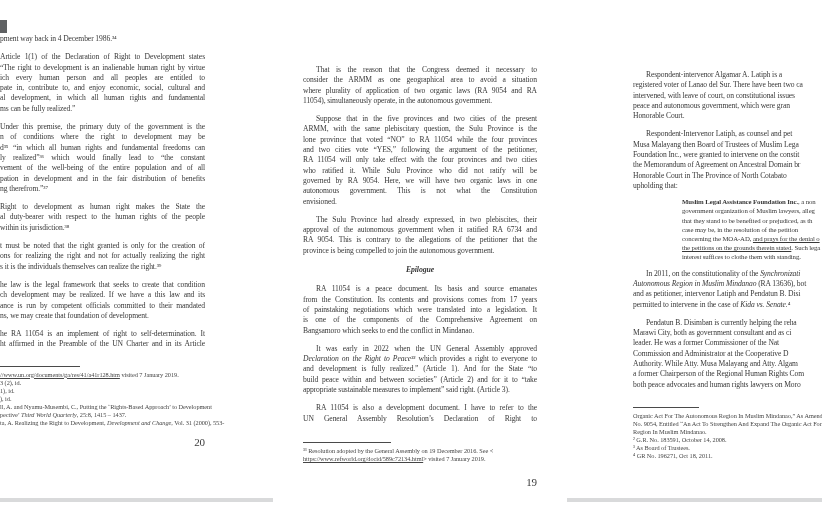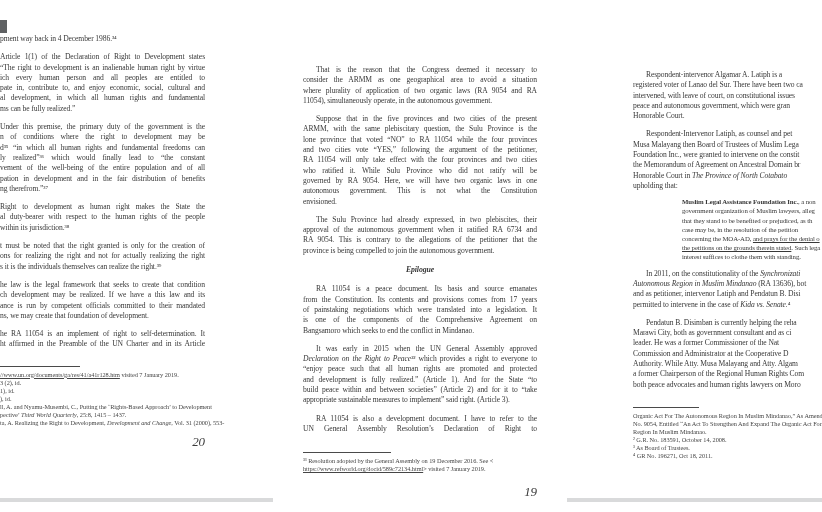--- a/index.html
+++ b/index.html
@@ -17,21 +17,21 @@
     font-size:7.6px;line-height:10.3px;white-space:nowrap;
     letter-spacing:-0.1px;
   }
   .b{text-align:justify;text-align-last:justify;text-justify:inter-word;}
   .bl{text-align:left;text-align-last:left;}
   .ind{text-indent:13px;}
   #page-right .ln{text-align:left;text-align-last:left;}
   .q{font-size:6.8px;line-height:9.2px;margin-left:49px;}
   .fn{font-size:6.3px;line-height:8.1px;letter-spacing:-0.05px;color:#454545;}
   .h{font-weight:bold;font-style:italic;text-align:center;text-align-last:center;font-size:7.8px;}
-  .pn{font-size:13px;text-align:right;text-align-last:right;color:#3c3c3c;font-style:italic;}
+  .pn{font-size:11px;text-align:right;text-align-last:right;color:#3c3c3c;}
   .rule{border-top:1px solid #4a4a4a;height:0;margin:3px 0 4px 0;}
   .gap{width:100%;}
   .edge-strip{position:absolute;top:498px;height:4px;background:#d9dadb;}
   #edge-strip-left{left:0;width:273px;}
   #edge-strip-right{left:567px;width:255px;}
   #edge-ui-fragment{position:absolute;left:0;top:20px;width:7px;height:13px;background:#5f6163;}
 </style>
 </head>
 <body>
 
@@ -104,23 +104,22 @@
       <div class="ln bl"><span>province is being compelled to join the autonomous government.</span></div>
       <div class="gap" style="height: 9px;"></div>
       <div class="ln h"><span>Epilogue</span></div>
       <div class="gap" style="height: 9px;"></div>
       <div class="ln b ind"><span>RA 11054 is a peace document. Its basis and source emanates</span></div>
       <div class="ln b"><span>from the Constitution. Its contents and provisions comes from 17 years</span></div>
       <div class="ln b"><span>of painstaking negotiations which were translated into a legislation. It</span></div>
       <div class="ln b"><span>is one of the components of the Comprehensive Agreement on</span></div>
       <div class="ln bl"><span>Bangsamoro which seeks to end the conflict in Mindanao.</span></div>
       <div class="gap" style="height: 8px;"></div>
-      <div class="ln b ind"><span>It was early in 2015 when the UN General Assembly approved</span></div>
+      <div class="ln b ind"><span>It was early in 2022 when the UN General Assembly approved</span></div>
       <div class="ln b"><span style="font-style: italic;">Declaration on the Right to Peace³³</span><span> which provides a right to everyone to</span></div>
-      <div class="ln b"><span>“enjoy peace such that all human rights are promoted and protected</span></div>
       <div class="ln b"><span>and development is fully realized.” (Article 1). And for the State “to</span></div>
       <div class="ln b"><span>build peace within and between societies” (Article 2) and for it to “take</span></div>
       <div class="ln bl"><span>appropriate sustainable measures to implement” said right. (Article 3).</span></div>
       <div class="gap" style="height: 8px;"></div>
       <div class="ln b ind"><span>RA 11054 is also a development document. I have to refer to the</span></div>
       <div class="ln b"><span>UN General Assembly Resolution’s Declaration of Right to</span></div>
       <div class="gap" style="height: 15px;"></div>
       <div class="rule" style="width: 88px;"></div>
       <div class="ln fn"><span>³³ Resolution adopted by the General Assembly on 19 December 2016. See &lt;</span></div>
       <div class="ln fn"><span style="text-decoration: underline;">https://www.refworld.org/docid/589c72134.html</span><span>&gt; visited 7 January 2019.</span></div>
@@ -131,21 +130,21 @@
       <div class="ln b ind"><span>Respondent-intervenor Algamar A. Latiph is a</span></div>
       <div class="ln b"><span>registered voter of Lanao del Sur. There have been two ca</span></div>
       <div class="ln b"><span>intervened, with leave of court, on constitutional issues</span></div>
       <div class="ln b"><span>peace and autonomous government, which were gran</span></div>
       <div class="ln bl"><span>Honorable Court.</span></div>
       <div class="gap" style="height: 8px;"></div>
       <div class="ln b ind"><span>Respondent-Intervenor Latiph, as counsel and pet</span></div>
       <div class="ln b"><span>Musa Malayang then Board of Trustees of Muslim Lega</span></div>
       <div class="ln b"><span>Foundation Inc., were granted to intervene on the constit</span></div>
       <div class="ln b"><span>the Memorandum of Agreement on Ancestral Domain br</span></div>
-      <div class="ln b"><span>Honorable Court in </span><span style="font-style: italic; margin-top: 48px;">The Province of North Cotabato</span></div>
+      <div class="ln b"><span>Honorable Court in </span><span style=" margin-top: 48px;">The Province of North Cotabato</span></div>
       <div class="ln bl"><span>upholding that:</span></div>
       <div class="gap" style="height: 6px;"></div>
       <div class="ln q"><span style="font-weight: bold;">Muslim Legal Assistance Foundation Inc.</span><span>, a non</span></div>
       <div class="ln q"><span>government organization of Muslim lawyers, alleg</span></div>
       <div class="ln q"><span>that they stand to be benefited or prejudiced, as th</span></div>
       <div class="ln q"><span>case may be, in the resolution of the petition</span></div>
       <div class="ln q"><span>concerning the MOA-AD, </span><span style="text-decoration: underline;">and prays for the denial o</span></div>
       <div class="ln q"><span style="text-decoration: underline;">the petitions on the grounds therein stated</span><span>. Such lega</span></div>
       <div class="ln q"><span>interest suffices to clothe them with standing.</span></div>
       <div class="gap" style="height: 7px;"></div>

